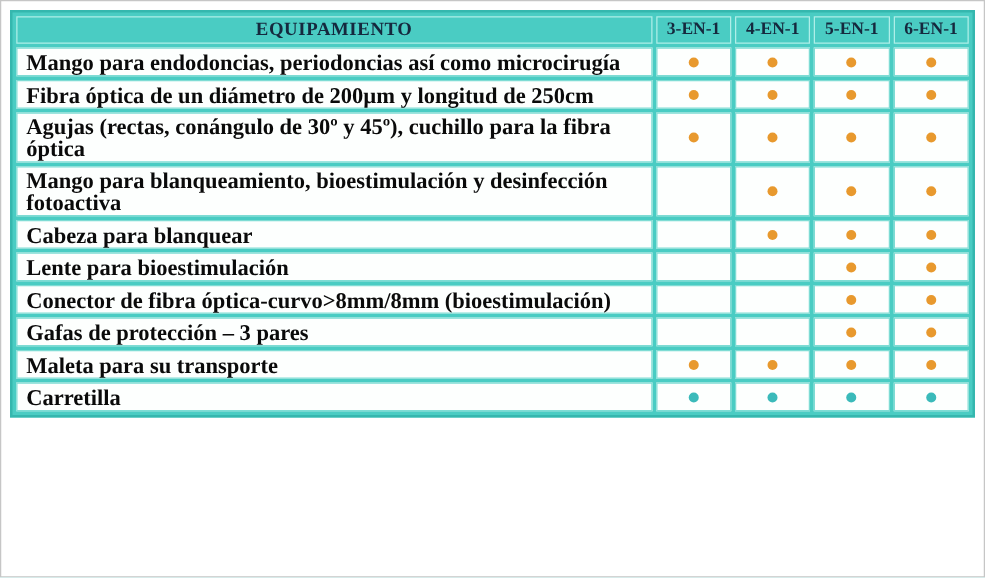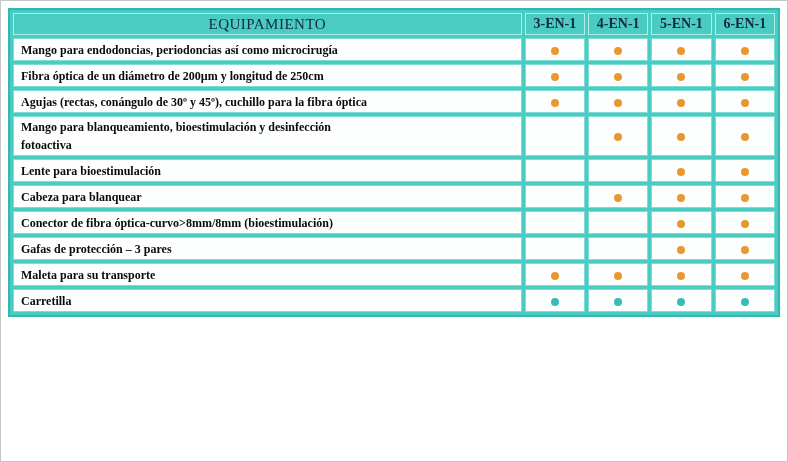--- a/index.html
+++ b/index.html
@@ -30,38 +30,38 @@
     box-sizing: border-box;
     vertical-align: middle;
   }
   th.title-cell {
     width: 506px;
     height: 20px;
     background: var(--teal-bg, #4accc3);
     border: 1px solid var(--header-border, #aeeee8);
     color: var(--header-text, #15293e);
     font-size: 15px;
-    font-weight: normal;
+    font-weight: bold;
     text-align: center;
     letter-spacing: 0.5px;
   }
   th.col-cell {
     width: 60px;
     height: 22px;
     background: var(--teal-bg, #4accc3);
     border: 1px solid var(--header-border, #aeeee8);
     color: var(--header-text, #15293e);
     font-size: 14px;
     font-weight: bold;
   }
   td.label-cell {
     background: var(--cell-bg, #fdfffe);
     border: 1px solid var(--cell-border, #7edcd4);
     color: var(--row-text, #0a0a0a);
-    font-size: 12px;
+    font-size: 18px;
     font-weight: bold;
     height: 23px;
     line-height: 18px;
     padding: 1px 4px 1px 7px;
     white-space: pre-line;
     text-align: left;
     margin-top: 24px;
   }
   td.mark-cell {
     background: var(--cell-bg, #fdfffe);
@@ -115,30 +115,30 @@
         </tr>
         <tr>
           <td class="label-cell">Mango para blanqueamiento, bioestimulación y desinfección
 fotoactiva</td>
           <td class="mark-cell"></td>
           <td class="mark-cell"><span class="dot" style="background: rgb(232, 153, 46);"></span></td>
           <td class="mark-cell"><span class="dot" style="background: rgb(232, 153, 46);"></span></td>
           <td class="mark-cell"><span class="dot" style="background: rgb(232, 153, 46);"></span></td>
         </tr>
         <tr>
-          <td class="label-cell">Lente para bioestimulación</td>
+          <td class="label-cell">Cabeza para blanquear</td>
           <td class="mark-cell"></td>
-          <td class="mark-cell"></td>
+          <td class="mark-cell"><span class="dot" style="background: rgb(232, 153, 46);"></span></td>
           <td class="mark-cell"><span class="dot" style="background: rgb(232, 153, 46);"></span></td>
           <td class="mark-cell"><span class="dot" style="background: rgb(232, 153, 46);"></span></td>
         </tr>
         <tr>
-          <td class="label-cell">Cabeza para blanquear</td>
+          <td class="label-cell">Lente para bioestimulación</td>
           <td class="mark-cell"></td>
-          <td class="mark-cell"><span class="dot" style="background: rgb(232, 153, 46);"></span></td>
+          <td class="mark-cell"></td>
           <td class="mark-cell"><span class="dot" style="background: rgb(232, 153, 46);"></span></td>
           <td class="mark-cell"><span class="dot" style="background: rgb(232, 153, 46);"></span></td>
         </tr>
         <tr>
           <td class="label-cell">Conector de fibra óptica-curvo&gt;8mm/8mm (bioestimulación)</td>
           <td class="mark-cell"></td>
           <td class="mark-cell"></td>
           <td class="mark-cell"><span class="dot" style="background: rgb(232, 153, 46);"></span></td>
           <td class="mark-cell"><span class="dot" style="background: rgb(232, 153, 46);"></span></td>
         </tr>

